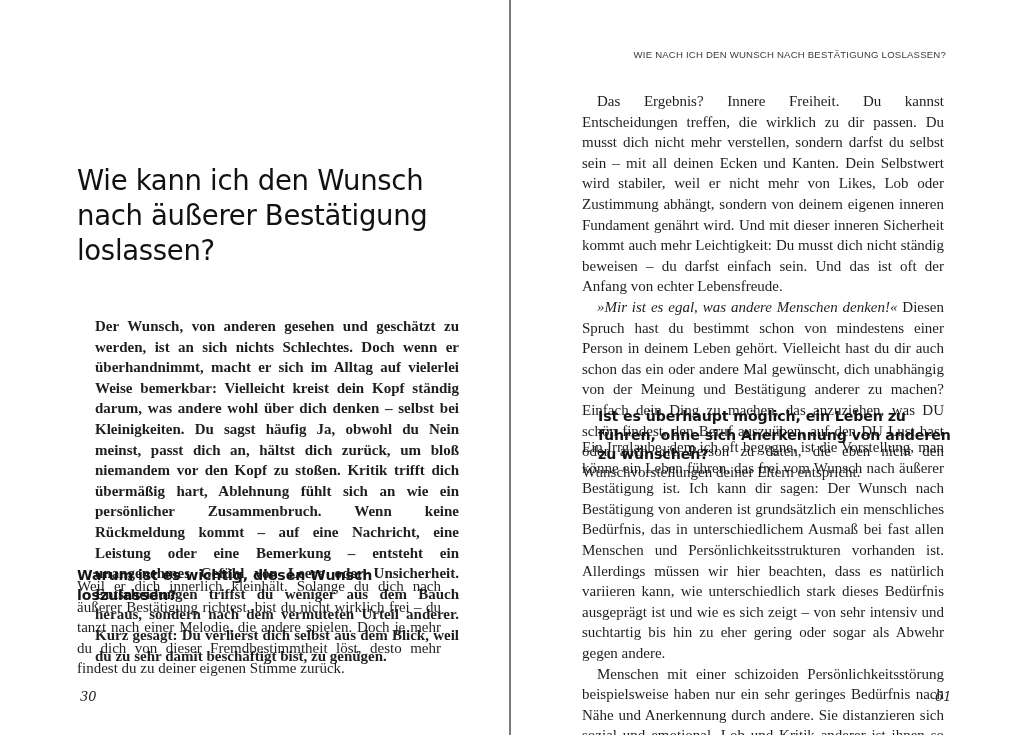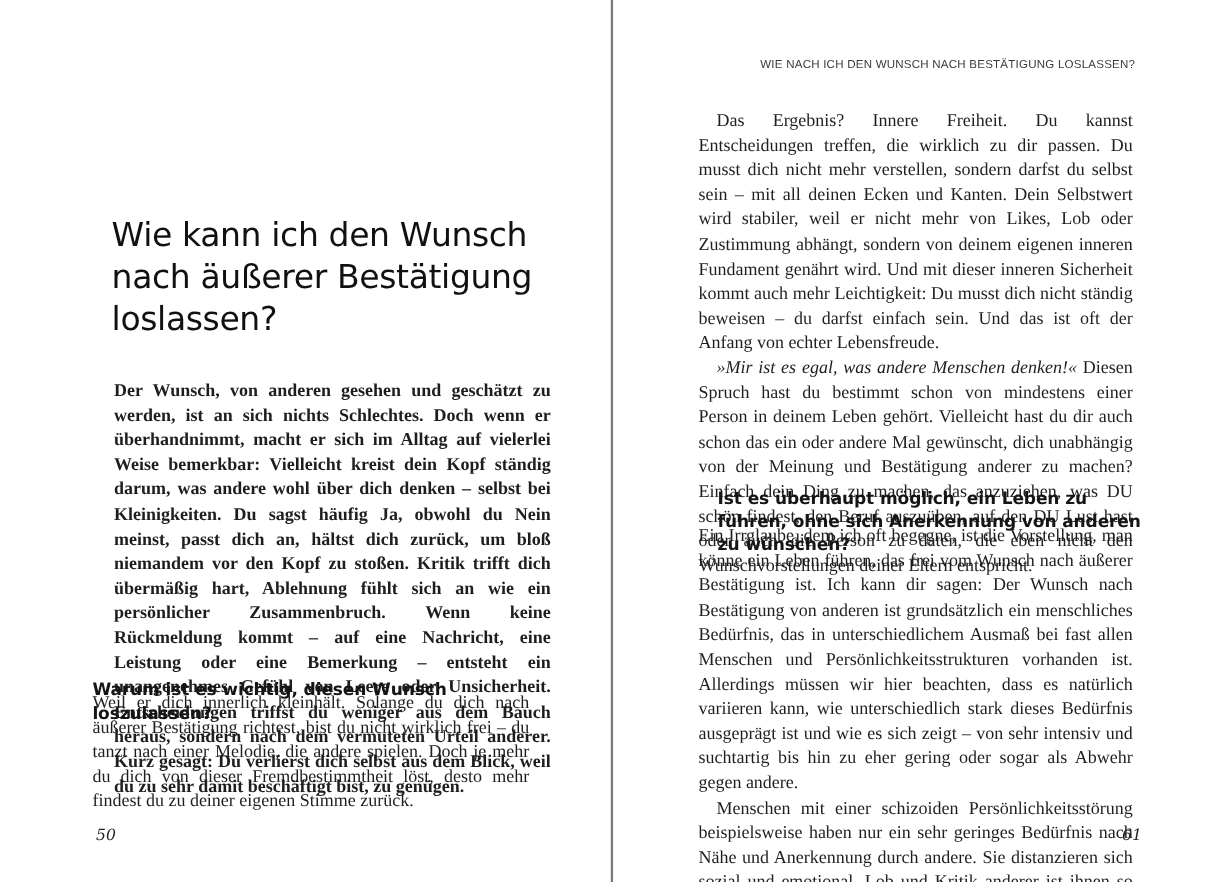--- a/index.html
+++ b/index.html
@@ -17,21 +17,21 @@
   .running-head {
     position: absolute; top: 49px; right: 74px;
     font-family: "Liberation Sans", sans-serif;
     font-size: 9.6px; letter-spacing: 0.2px; color: #3a3a3a;
     white-space: nowrap;
   }
   .chapter-title {
     position: absolute; left: 77px; top: 163px; width: 400px;
     font-family: "DejaVu Sans", sans-serif;
     font-size: 27.5px; line-height: 35px; font-weight: 500;
-    color: #111; margin: 16px; letter-spacing: -0.3px;
+    color: #111; margin: 0; letter-spacing: -0.3px;
   }
   .body-text {
     font-family: "Liberation Serif", serif;
     font-size: 15px; line-height: 20.6px; color: #1e1e1e;
     text-align: justify; margin: 0; hyphens: manual;
   }
   .body-text p { margin: 0; text-align: justify; }
   .body-text p.indent { text-indent: 15px; }
   .left-block-1 { position: absolute; left: 95px; top: 316px; width: 364px; font-weight: bold; }
   .left-sub { position: absolute; left: 77px; top: 565px; width: 380px;
@@ -61,21 +61,21 @@
   <div class="body-text left-block-1">
     <p>Der Wunsch, von anderen gesehen und geschätzt zu werden, ist an sich nichts Schlechtes. Doch wenn er überhandnimmt, macht er sich im Alltag auf vielerlei Weise bemerkbar: Vielleicht kreist dein Kopf ständig darum, was andere wohl über dich denken – selbst bei Kleinigkeiten. Du sagst häufig Ja, obwohl du Nein meinst, passt dich an, hältst dich zurück, um bloß niemandem vor den Kopf zu stoßen. Kritik trifft dich übermäßig hart, Ablehnung fühlt sich an wie ein persönlicher Zusammenbruch. Wenn keine Rückmeldung kommt – auf eine Nachricht, eine Leistung oder eine Bemerkung – entsteht ein unangenehmes Gefühl von Leere oder Unsicherheit. Entscheidungen triffst du weniger aus dem Bauch heraus, sondern nach dem vermuteten Urteil anderer. Kurz gesagt: Du verlierst dich selbst aus dem Blick, weil du zu sehr damit beschäftigt bist, zu genügen.</p>
   </div>
 
   <h2 class="left-sub">Warum ist es wichtig, diesen Wunsch loszulassen?</h2>
 
   <div class="body-text left-block-2">
     <p>Weil er dich innerlich kleinhält. Solange du dich nach äußerer Bestätigung richtest, bist du nicht wirklich frei – du tanzt nach einer Melodie, die andere spielen. Doch je mehr du dich von dieser Fremdbestimmtheit löst, desto mehr findest du zu deiner eigenen Stimme zurück.</p>
   </div>
 
-  <div class="folio folio-left">50</div>
+  <div class="folio folio-left">30</div>
 </div>
 
 <div class="gutter"></div>
 
 <div class="page page-right"></div>
 
 <div class="running-head">WIE NACH ICH DEN WUNSCH NACH BESTÄTIGUNG LOSLASSEN?</div>
 
 <div class="body-text right-block-1">
   <p class="indent">Das Ergebnis? Innere Freiheit. Du kannst Entscheidungen treffen, die wirklich zu dir passen. Du musst dich nicht mehr verstellen, sondern darfst du selbst sein – mit all deinen Ecken und Kanten. Dein Selbstwert wird stabiler, weil er nicht mehr von Likes, Lob oder Zustimmung abhängt, sondern von deinem eigenen inneren Fundament genährt wird. Und mit dieser inneren Sicherheit kommt auch mehr Leichtigkeit: Du musst dich nicht ständig beweisen – du darfst einfach sein. Und das ist oft der Anfang von echter Lebensfreude.</p>

